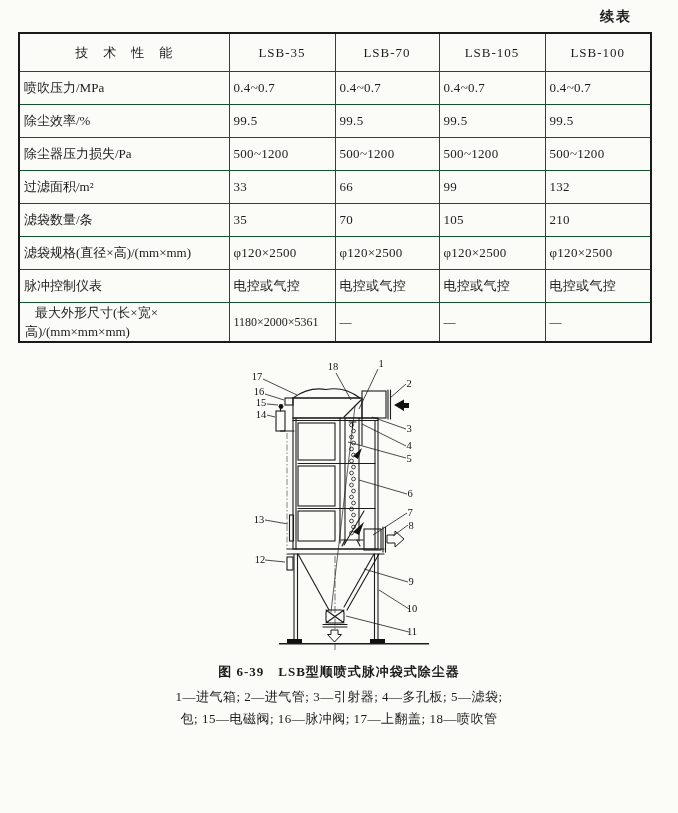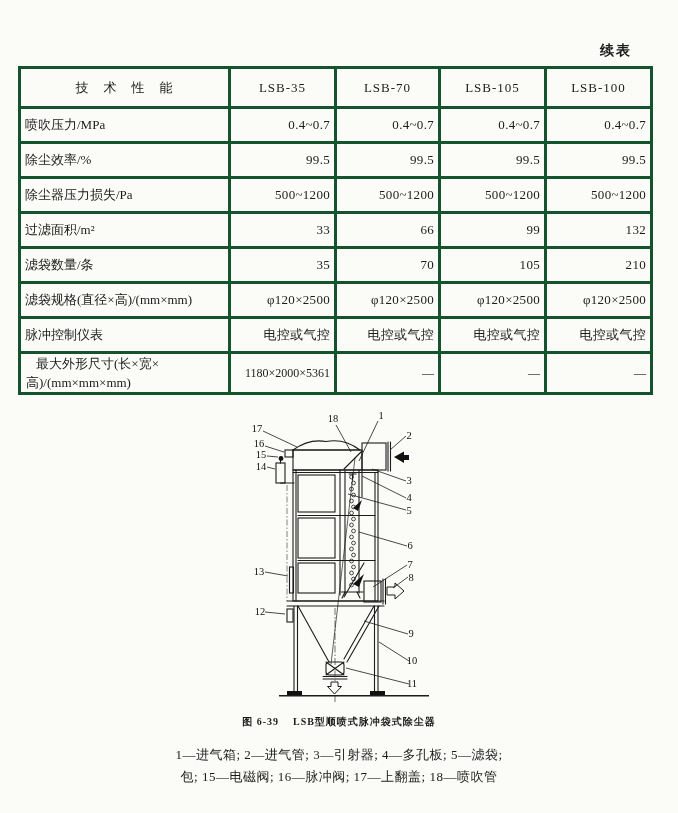--- a/index.html
+++ b/index.html
@@ -10,61 +10,60 @@
     font-family:"Liberation Serif","DejaVu Serif",serif;
     position:relative;
     overflow:hidden;
   }
   .continued{
     padding:8px 46px 6px 0;
     text-align:right;
     font-size:14px;
     font-weight:bold;
     letter-spacing:2px;
-    margin-top:34px;
   }
   table.spec{
     margin-left:18px;
     width:632px;
     border-collapse:collapse;
     border:2px solid #1a1a1a;
     table-layout:fixed;
   }
   table.spec th, table.spec td{
-    border:3px solid #14532d;
+    border:1px solid #14532d;
     font-weight:normal;
     font-size:13px;
     padding:0 4px;
     overflow:hidden;
   }
   table.spec thead th{height:37px;text-align:center;letter-spacing:1px;}
   table.spec tbody td{height:32px;margin-left:23px;}
   td.rowlabel{text-align:left;padding-left:14px;}
-  td.val{text-align:right;font-size:12.5px;letter-spacing:0.3px;}
+  td.val{text-align:left;font-size:12.5px;letter-spacing:0.3px;}
   tr.tall td{height:49px;}
   tr.tall td.rowlabel{padding-left:5px;text-indent:10px;line-height:19px;}
   tr.tall td.val{font-size:12px;letter-spacing:0;}
 
   .figure-wrap{margin-top:12px;text-align:center;}
   .figure-wrap svg{display:inline-block;}
   svg text{
     font-family:"Liberation Serif","DejaVu Serif",serif;
     font-size:10.5px;
     fill:#111;
   }
   .fig-caption{
     margin-top:6px;
     text-align:center;
-    font-size:10px;
+    font-size:13px;
     font-weight:bold;
     letter-spacing:1px;
   }
   .fig-caption .cap-label{margin-right:14px;}
   .fig-legend{
-    margin-top:15px;
+    margin-top:5px;
     text-align:center;
     font-size:13px;
     line-height:21.5px;
     letter-spacing:0.5px;
   }
 </style>
 </head>
 <body>
 
 <div class="continued">续表</div>

